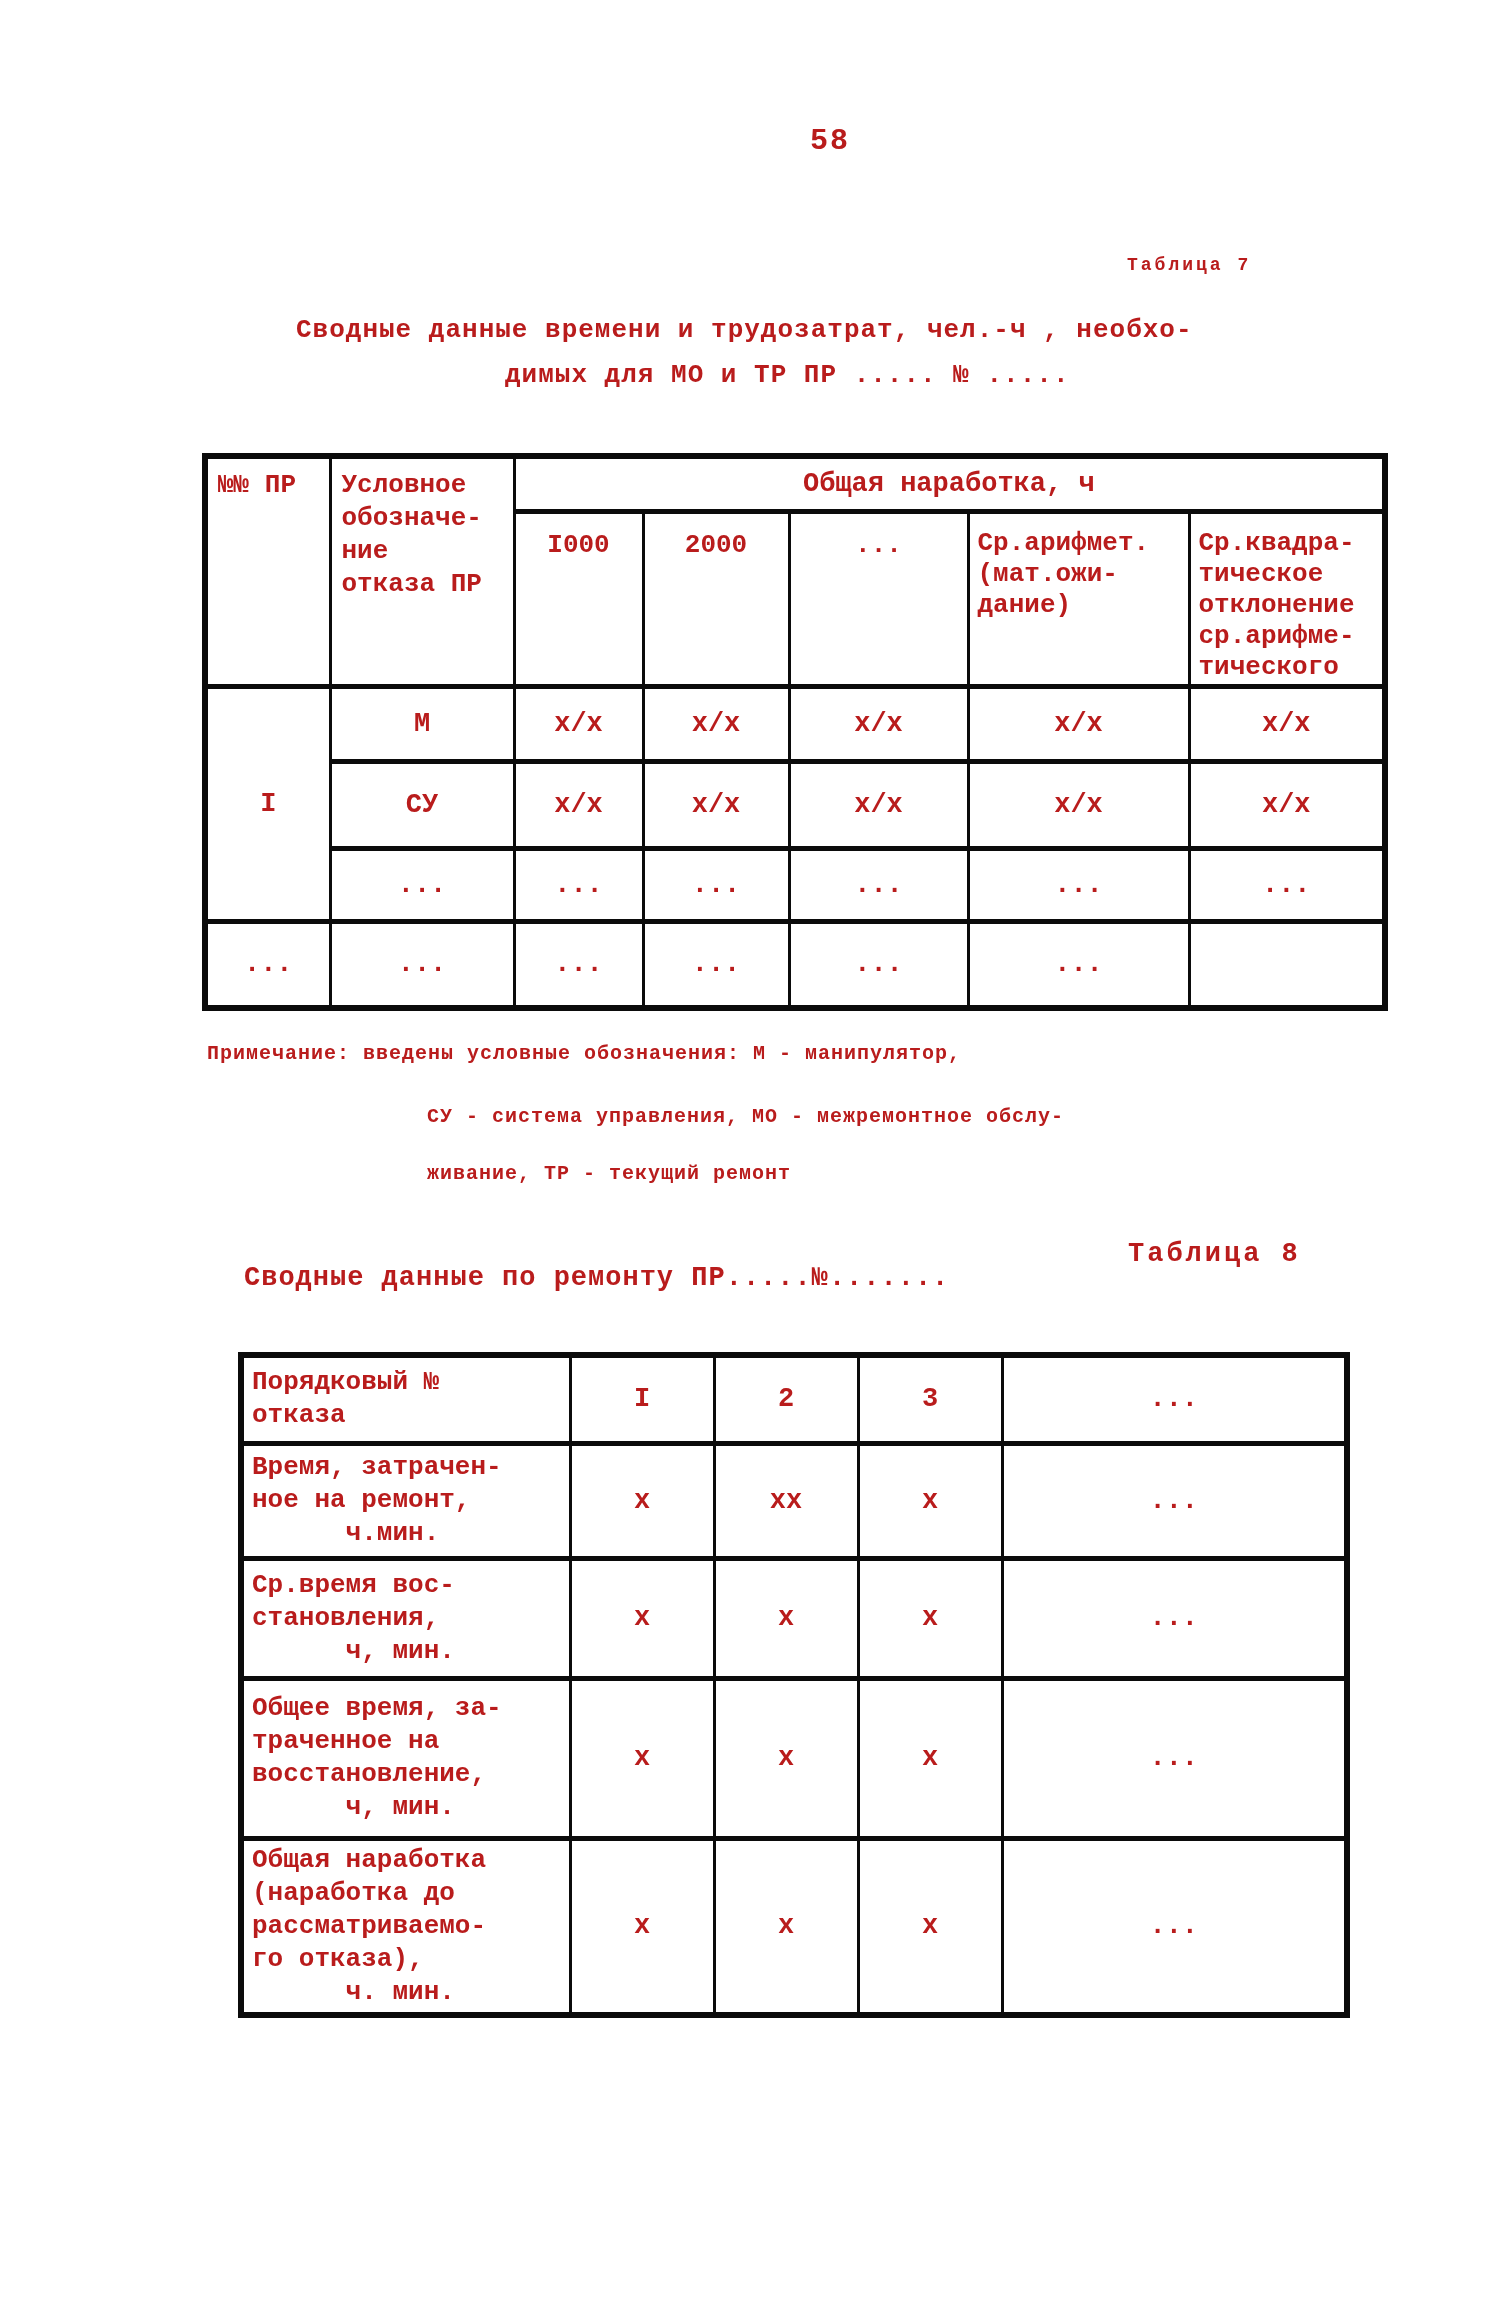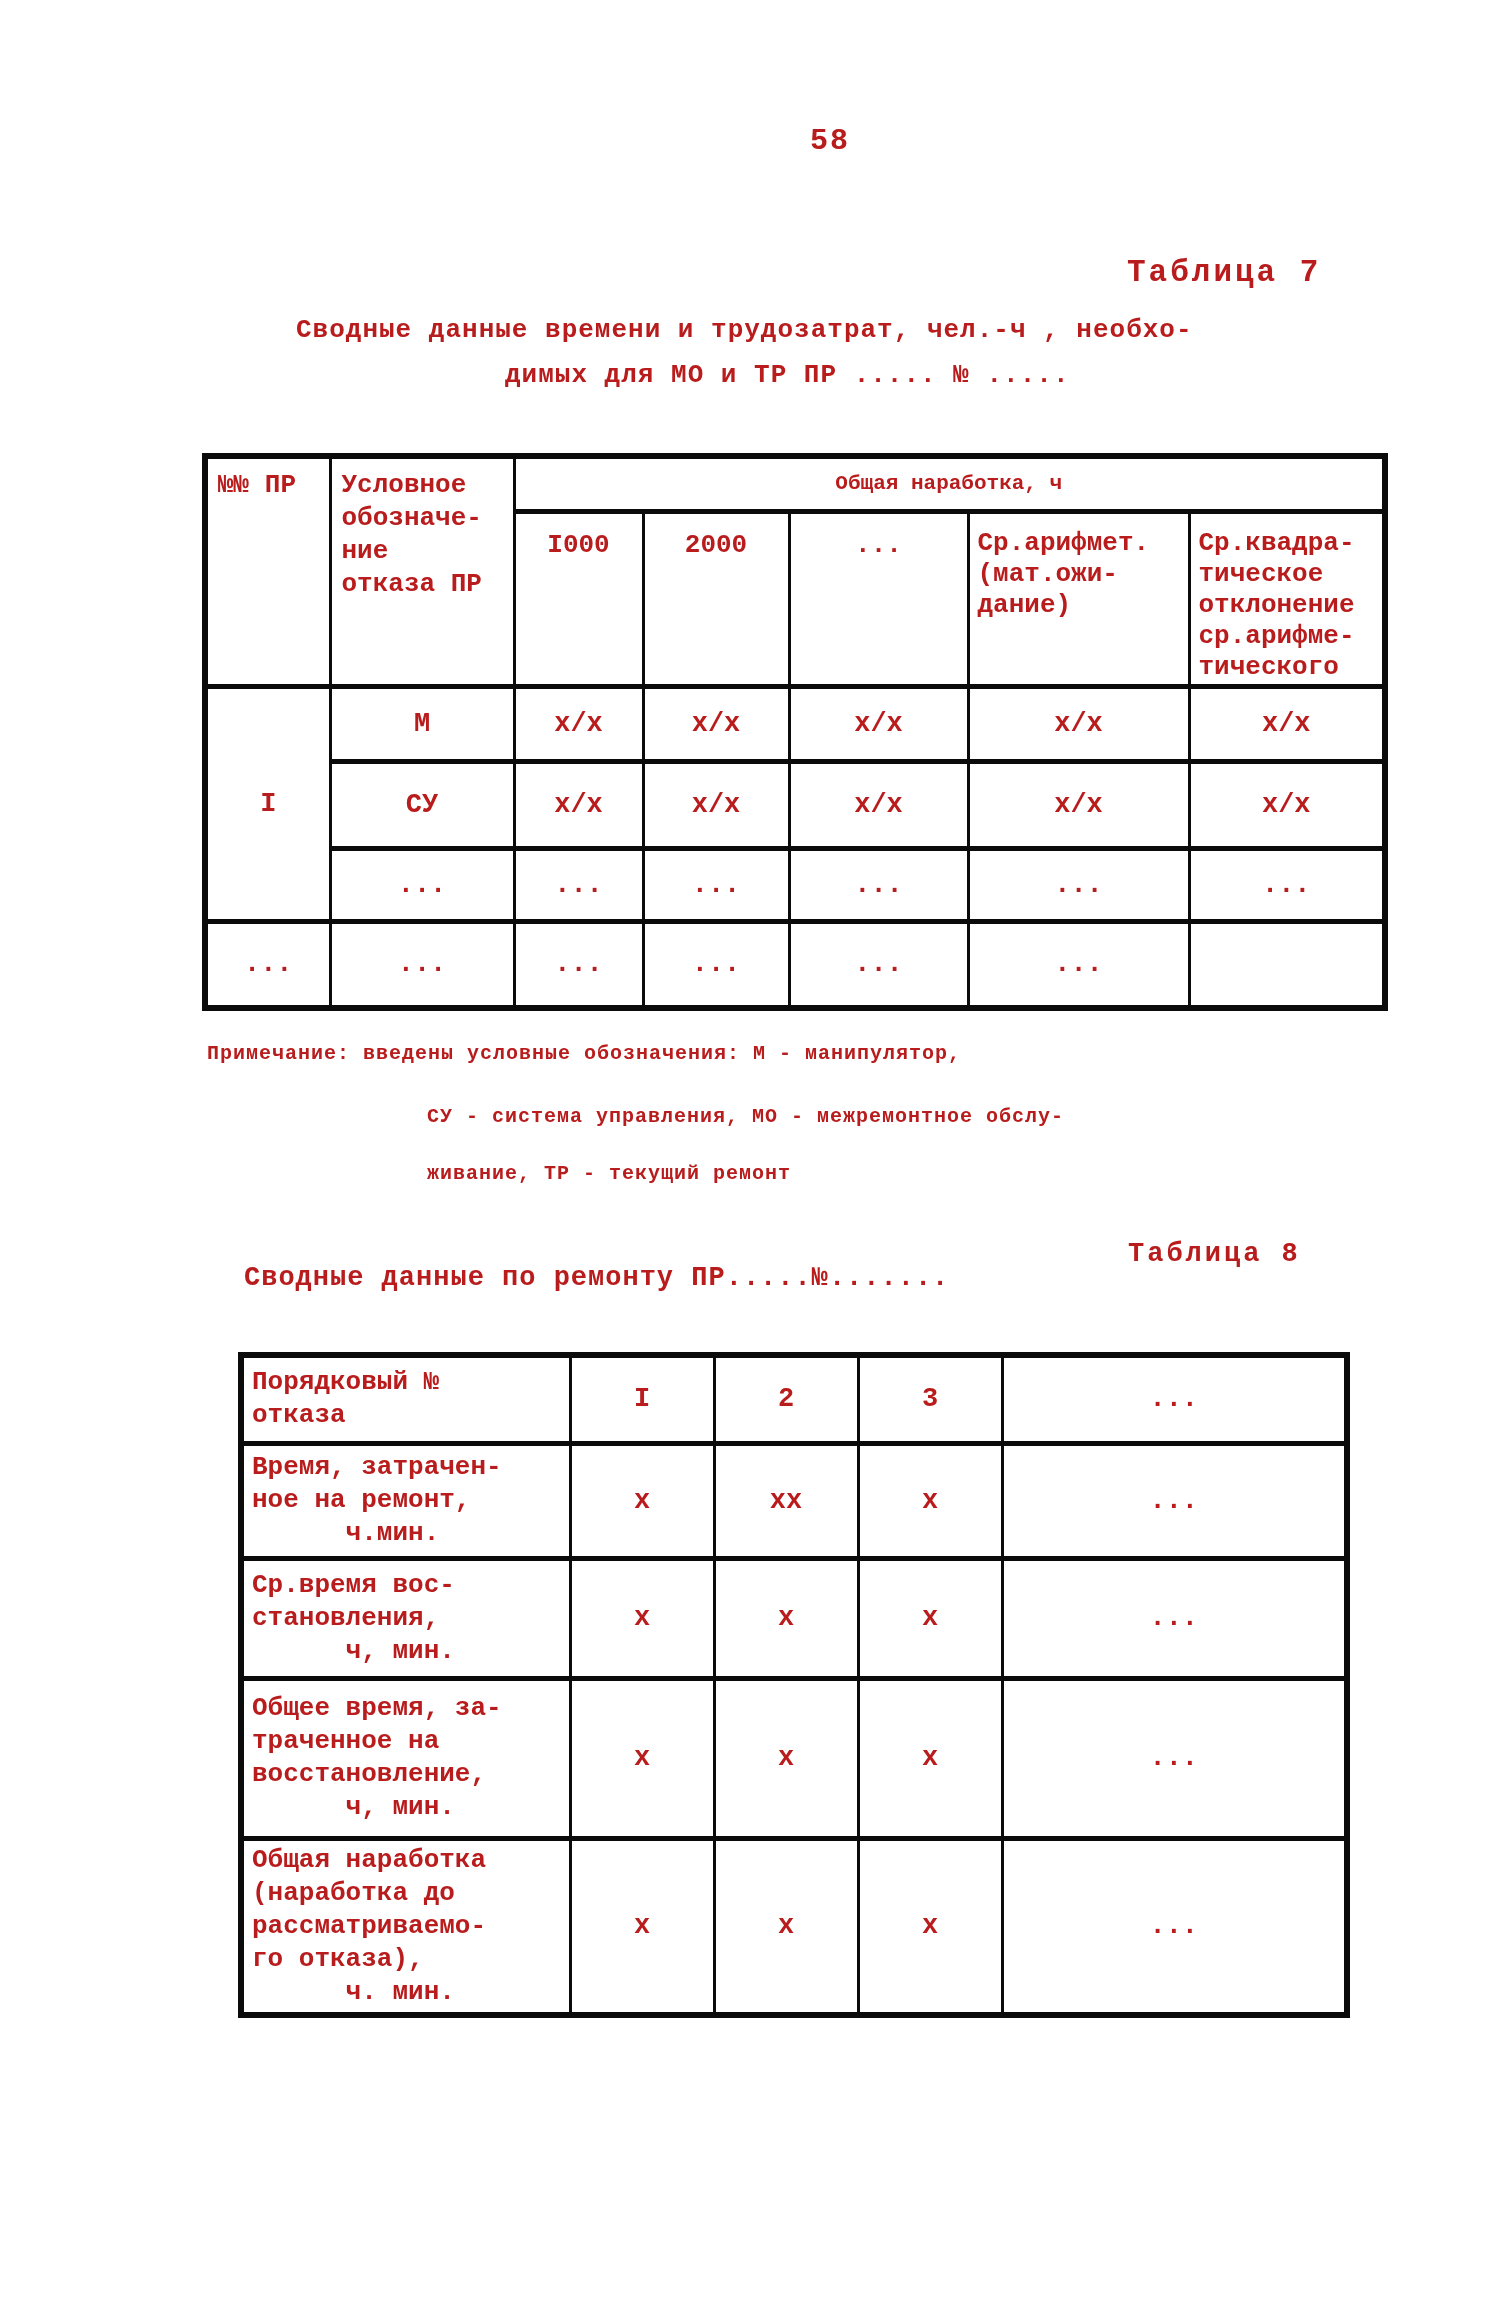--- a/index.html
+++ b/index.html
@@ -12,41 +12,41 @@
     color: #b91c1c;
     font-family: "Liberation Mono", "DejaVu Sans Mono", monospace;
     font-weight: 700;
     overflow: hidden;
   }
   .abs { position: absolute; }
   .pre { white-space: pre; }
 
   #page-number { left: 810px; top: 124px; font-size: 30px; letter-spacing: 2px; }
 
-  #t7-caption { left: 1127px; top: 255px; font-size: 31px; letter-spacing: 3px; }
+  #t7-caption { left: 1127px; top: 255px; font-size: 18px; letter-spacing: 3px; }
   #t7-title-1 { left: 296px; top: 315px; font-size: 26px; letter-spacing: 1px; }
   #t7-title-2 { left: 505px; top: 360px; font-size: 26px; letter-spacing: 1px; }
 
   table.doc-table {
     border-collapse: collapse;
     table-layout: fixed;
     border: 6px solid #0b0b0b;
   }
   table.doc-table th, table.doc-table td {
     border: solid #0b0b0b;
     border-width: 5px 3px;
     font-weight: 700;
     overflow: hidden;
   }
 
   
   #table7 { left: 202px; top: 453px; width: 1180px; font-size: 26px; }
   #table7 th, #table7 td { text-align: center; vertical-align: middle; }
   #table7 .hdr-top { vertical-align: top; text-align: left; padding: 10px 4px 0 10px; line-height: 33px; }
-  #table7 .span-hdr { font-size: 21px; vertical-align: middle; }
+  #table7 .span-hdr { font-size: 27px; vertical-align: middle; }
   #table7 .sub { vertical-align: top; padding-top: 16px; line-height: 31px; }
   #table7 .sub-txt { vertical-align: top; text-align: left; padding: 14px 2px 0 8px; line-height: 31px; }
   #table7 td { font-size: 27px; }
 
   
   .note-line { font-size: 20px; letter-spacing: 1px; }
   #note-1 { left: 207px; top: 1042px; }
   #note-2 { left: 427px; top: 1105px; }
   #note-3 { left: 427px; top: 1162px; }
 

